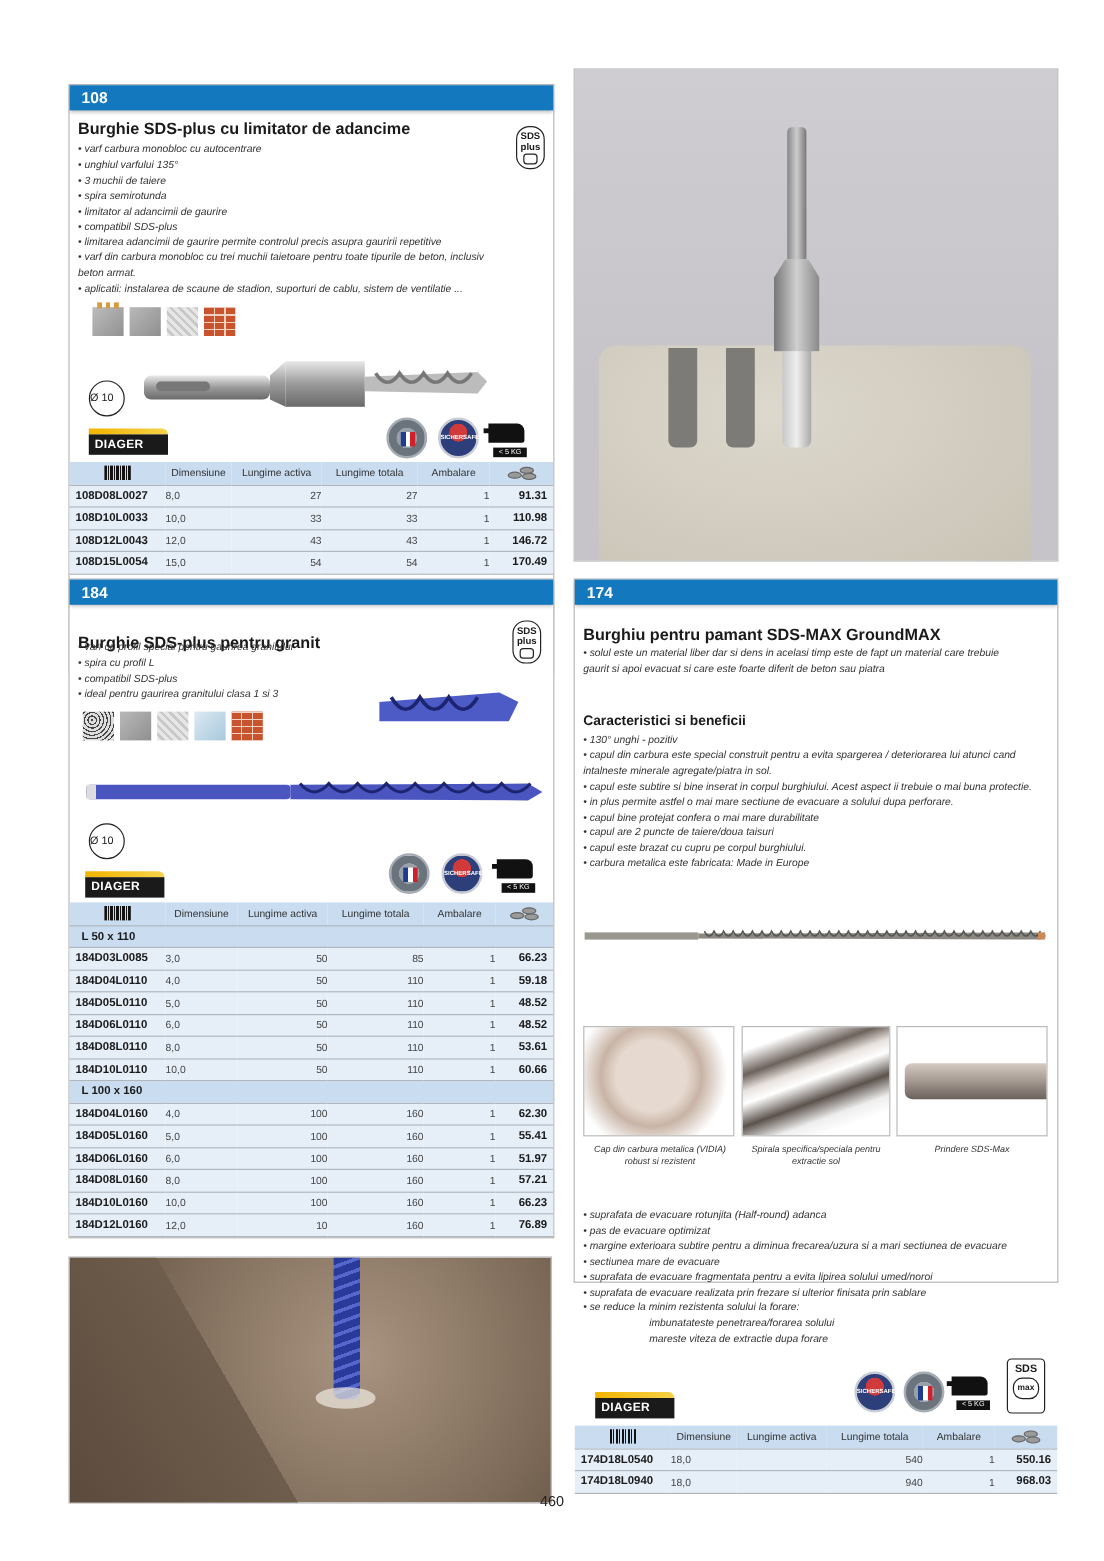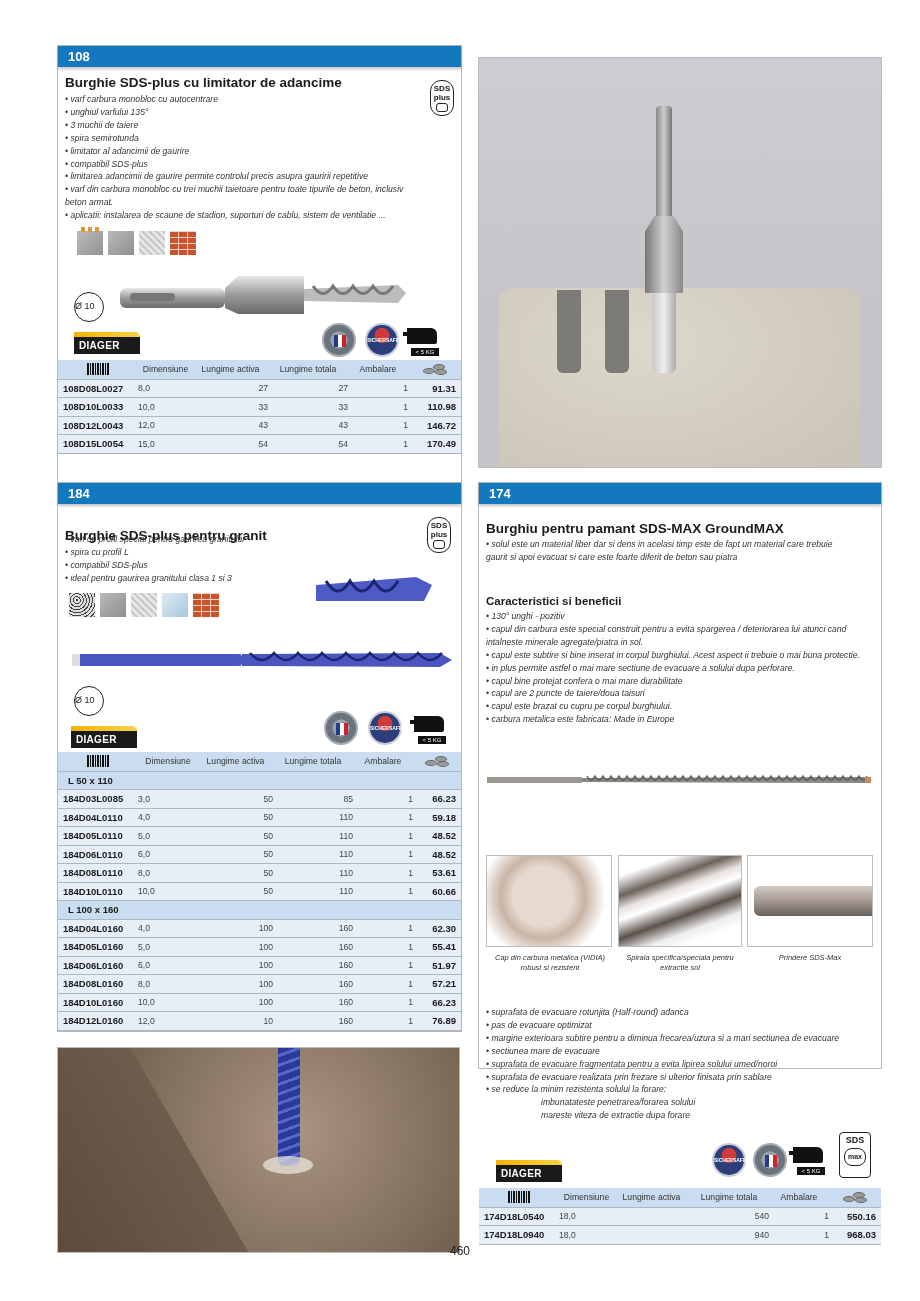--- a/index.html
+++ b/index.html
@@ -56,21 +56,21 @@
   .coins { display:inline-block; width: 24px; height: 11px; position: relative; vertical-align: middle; }
   .coins i { position:absolute; width:12px; height:6px; border-radius:50%; background:#9a9a9a; border:1px solid #666; }
 
   .photo { position: absolute; overflow: hidden; border: 1px solid #bbb; }
   .caption { position: absolute; font-size: 7.5px; font-style: italic; color: #333; text-align: center; line-height: 10px; }
   .page-num { position: absolute; font-size: 12px; color: #222; }
 </style>
 </head>
 <body>
 
-<div class="panel" style="left:57px; top:45px; width:405px; height:492px;">
+<div class="panel" style="left:57px; top:70px; width:405px; height:492px;">
   <div class="panel-header">108</div>
   <div class="title" style="position:absolute; left:7px; top:29px;">Burghie SDS-plus cu limitator de adancime</div>
   <div class="sds-badge" style="left:372px; top:34px;">
     <span>SDS</span><br>
     <span>plus</span>
     <span class="puz"></span>
   </div>
   <div class="bullets" style="position:absolute; left:7px; top:47px; width:355px;">
     <div>• varf carbura monobloc cu autocentrare</div>
     <div>• unghiul varfului 135°</div>

